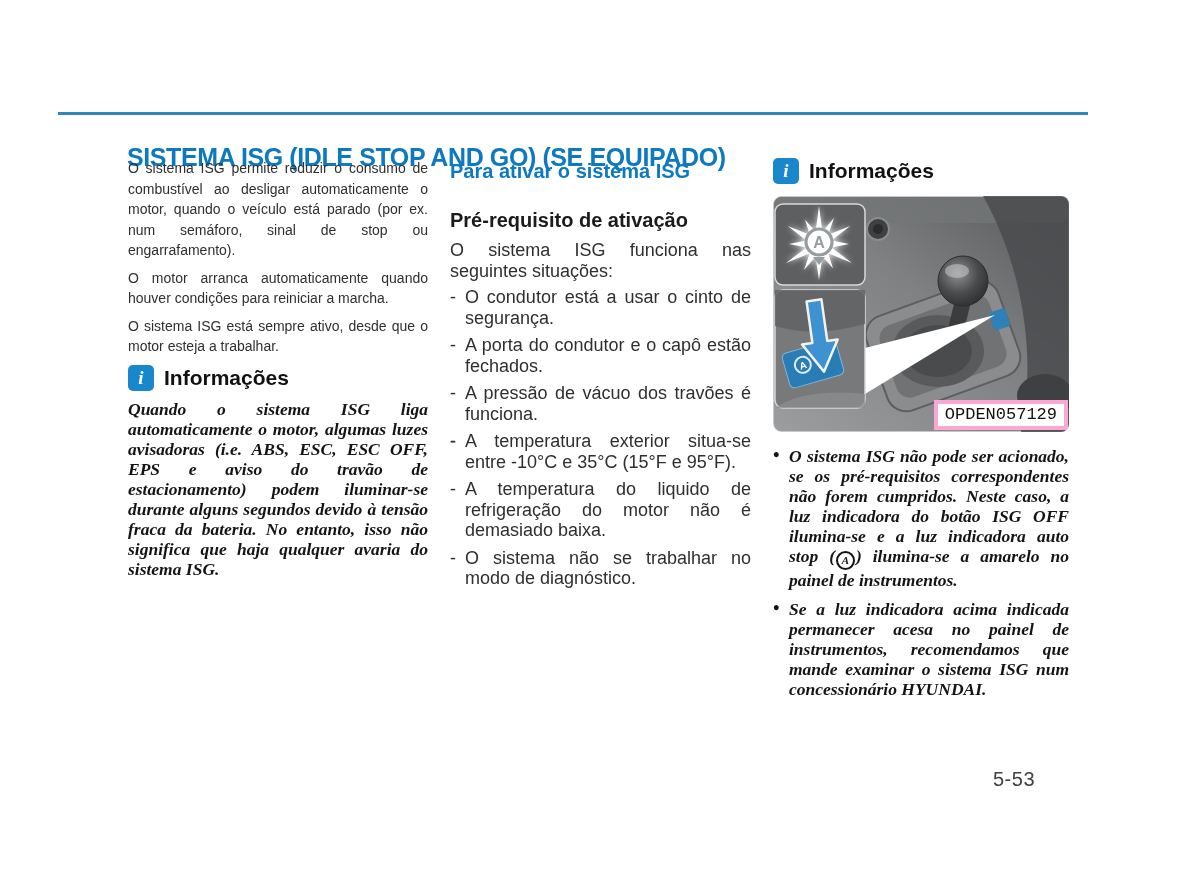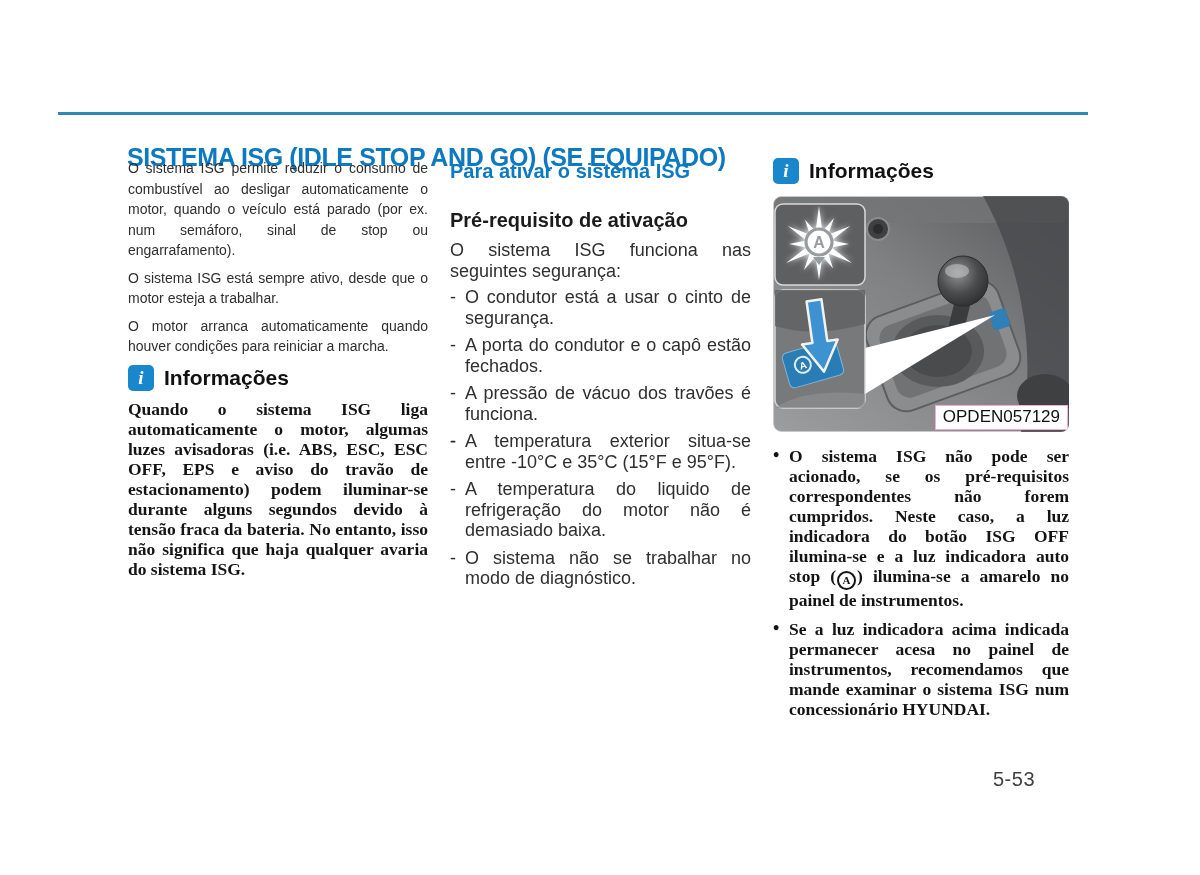--- a/index.html
+++ b/index.html
@@ -14,38 +14,38 @@
   .col3{left:773px;width:296px;}
   .body-text{font-size:14px;line-height:20.5px;text-align:justify;color:#2f2f2f;}
   .body-text p{margin:0 0 7px 0;}
   .info-head{display:flex;align-items:center;gap:10px;margin:8px 0 8px 0;}
   .col3 .info-head{margin:0 0 12px 0;}
   .info-icon{flex:0 0 auto;width:26px;height:26px;background:#1887cb;border-radius:5px;
              color:#fff;font-family:"Liberation Serif",serif;font-style:italic;font-weight:bold;
              font-size:19px;display:flex;align-items:center;justify-content:center;}
   .info-title{font-size:21px;font-weight:bold;color:#111;}
   .serif-note{font-family:"Liberation Serif",serif;font-weight:bold;font-size:17.5px;
-              line-height:20px;text-align:justify;color:#141414;}
+              line-height:20px;text-align:justify;color:#141414;font-style:italic;}
   .sec-head{font-size:20px;font-weight:bold;color:#0c79c0;margin:2px 0 26px 0;}
   .sub-head{font-size:20px;font-weight:bold;color:#1b1b1b;margin:0 0 8px 0;}
   .intro-line{font-size:18px;line-height:20.5px;text-align:justify;margin:0 0 6px 0;}
   ul.dash-list,ul.bullet-list{list-style:none;margin:4px 0 0 0;padding:0;}
   ul.dash-list li{position:relative;padding-left:15px;margin-bottom:7px;
                   font-size:18px;line-height:20.5px;text-align:justify;}
   ul.dash-list .marker{position:absolute;left:0;top:0;}
   ul.bullet-list{margin-top:14px;}
   ul.bullet-list li{position:relative;padding-left:16px;margin-bottom:9px;}
   ul.bullet-list .marker{position:absolute;left:0;top:-1px;font-size:18px;}
   .circle-a-inline{display:inline-flex;width:15px;height:15px;border:2px solid #141414;
                    border-radius:50%;align-items:center;justify-content:center;
                    font-size:11px;line-height:1;vertical-align:-2px;margin:0 1px;
                    font-family:"Liberation Serif",serif;font-weight:bold;}
   .figure{position:relative;width:296px;height:236px;border-radius:8px;overflow:hidden;}
   .figure-caption{position:absolute;right:1px;bottom:2px;background:#ffffff;color:#111;
-                  font-size:17px;padding:1px 7px 2px 7px;border:1px solid #f9a8d4;}
+                  font-size:17px;padding:1px 7px 2px 7px;border:4px solid #f9a8d4;font-family:Liberation Mono, monospace;}
   .tab-num{position:absolute;left:1092px;top:413px;width:55px;height:53px;background:#1072b3;
            color:#fff;font-size:31px;font-weight:bold;display:flex;align-items:center;
            justify-content:center;}
   .tab-label{position:absolute;left:1131px;top:478px;width:175px;height:22px;
              transform:rotate(90deg);transform-origin:0 0;color:#1e7ab8;font-size:16.5px;
              font-weight:bold;letter-spacing:0.2px;white-space:nowrap;}
   .page-num{position:absolute;left:993px;top:768px;font-size:20px;color:#404040;
             letter-spacing:0.5px;}
 </style>
 </head>
@@ -53,34 +53,34 @@
 
 <div class="page">
 
   <div class="rule-top"></div>
 
   <h1 class="doc-title">SISTEMA ISG (IDLE STOP AND GO) (SE EQUIPADO)</h1>
 
   <div class="col col1">
     <div class="body-text">
       <p>O sistema ISG permite reduzir o consumo de combustível ao desligar automaticamente o motor, quando o veículo está parado (por ex. num semáforo, sinal de stop ou engarrafamento).</p>
+      <p>O motor arranca automaticamente quando houver condições para reiniciar a marcha.</p>
       <p>O sistema ISG está sempre ativo, desde que o motor esteja a trabalhar.</p>
-      <p>O motor arranca automaticamente quando houver condições para reiniciar a marcha.</p>
     </div>
     <div class="info-head">
       <span class="info-icon">i</span>
       <span class="info-title">Informações</span>
     </div>
     <div class="serif-note">Quando o sistema ISG liga automaticamente o motor, algumas luzes avisadoras (i.e. ABS, ESC, ESC OFF, EPS e aviso do travão de estacionamento) podem iluminar-se durante alguns segundos devido à tensão fraca da bateria. No entanto, isso não significa que haja qualquer avaria do sistema ISG.</div>
   </div>
 
   <div class="col col2">
     <div class="sec-head">Para ativar o sistema ISG</div>
     <div class="sub-head">Pré-requisito de ativação</div>
-    <p class="intro-line">O sistema ISG funciona nas seguintes segurança:</p>
+    <p class="intro-line">O sistema ISG funciona nas seguintes situações:</p>
     <ul class="dash-list">
       <li><span class="marker">-</span><span>O condutor está a usar o cinto de segurança.</span></li>
       <li><span class="marker">-</span><span>A porta do condutor e o capô estão fechados.</span></li>
       <li><span class="marker">-</span><span>A pressão de vácuo dos travões é funciona.</span></li>
       <li><span class="marker">-</span></li>
       <li><span class="marker">-</span><span>A temperatura exterior situa-se entre -10°C e 35°C (15°F e 95°F).</span></li>
       <li><span class="marker">-</span><span>A temperatura do liquido de refrigeração do motor não é demasiado baixa.</span></li>
       <li><span class="marker">-</span><span>O sistema não se trabalhar no modo de diagnóstico.</span></li>
     </ul>
   </div>

